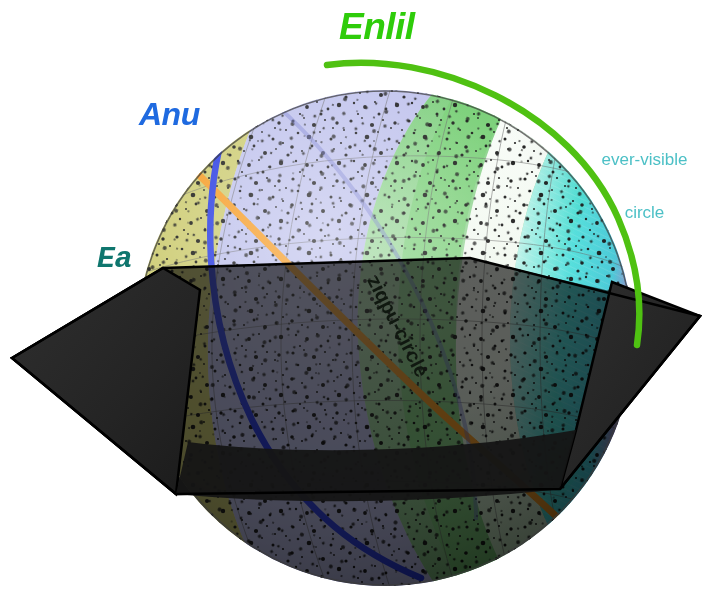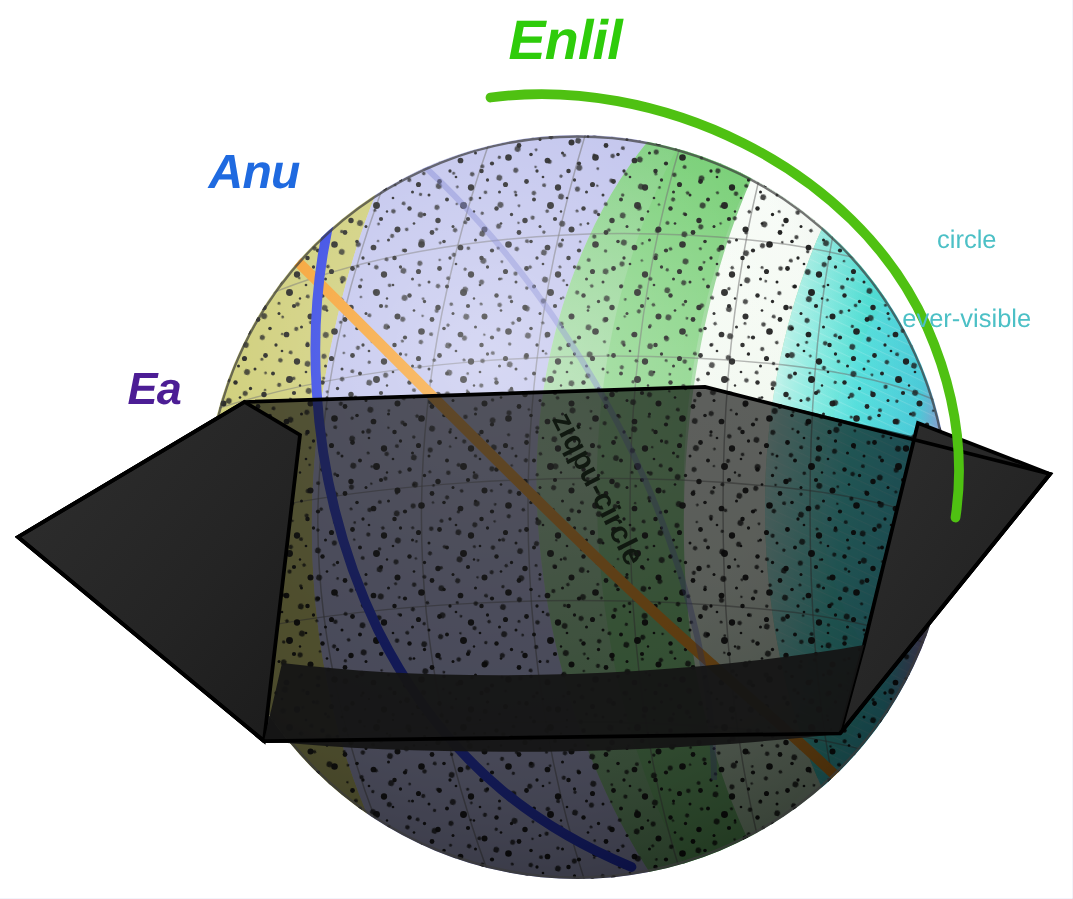--- a/index.html
+++ b/index.html
@@ -14,22 +14,22 @@
   .lbl{position:absolute;white-space:pre;line-height:1.05;}
   .lbl-enlil{
     left:339px;top:8px;font-size:37px;font-weight:bold;font-style:italic;
     color:#2ecc0a;letter-spacing:-0.5px;
   }
   .lbl-anu{
     left:139px;top:98px;font-size:32px;font-weight:bold;font-style:italic;
     color:#1f6ae0;letter-spacing:-0.5px;text-align:right;
   }
   .lbl-ea{
-    left:85px;top:244px;font-size:30px;font-weight:bold;font-style:italic;
-    color:#4c1d95;letter-spacing:-0.5px;
+    left:97px;top:244px;font-size:30px;font-weight:bold;font-style:italic;
+    color:#0f766e;letter-spacing:-0.5px;font-family:Liberation Mono, monospace;
   }
   .lbl-ever{
     left:582px;top:115px;font-size:17px;color:#4cc0c6;text-align:center;width:125px;
   }
   .lbl-ever span{display:block;}
   .lbl-ziqpu{
     left:382px;top:272px;font-size:20px;font-weight:bold;color:#101810;
     transform:rotate(63deg);transform-origin:0 0;letter-spacing:0px;
   }
 </style>
@@ -230,18 +230,18 @@
     <g>
       <path d="M327,65 C436,50 570,110 618,218 C640,268 642,312 637,345" fill="none" stroke="#4fc112" stroke-width="6.5" stroke-linecap="round"></path>
     </g>
   </svg>
 
   <div class="lbl lbl-enlil">Enlil</div>
   <div class="lbl lbl-anu">Anu</div>
   <div class="lbl lbl-ea">Ea</div>
 
   <div class="lbl lbl-ever">
+    <span>ever-visible</span>
     <span>circle</span>
-    <span>ever-visible</span>
   </div>
 
   <div class="lbl lbl-ziqpu">ziqpu-circle</div>
 </div>
 
 </body></html>

